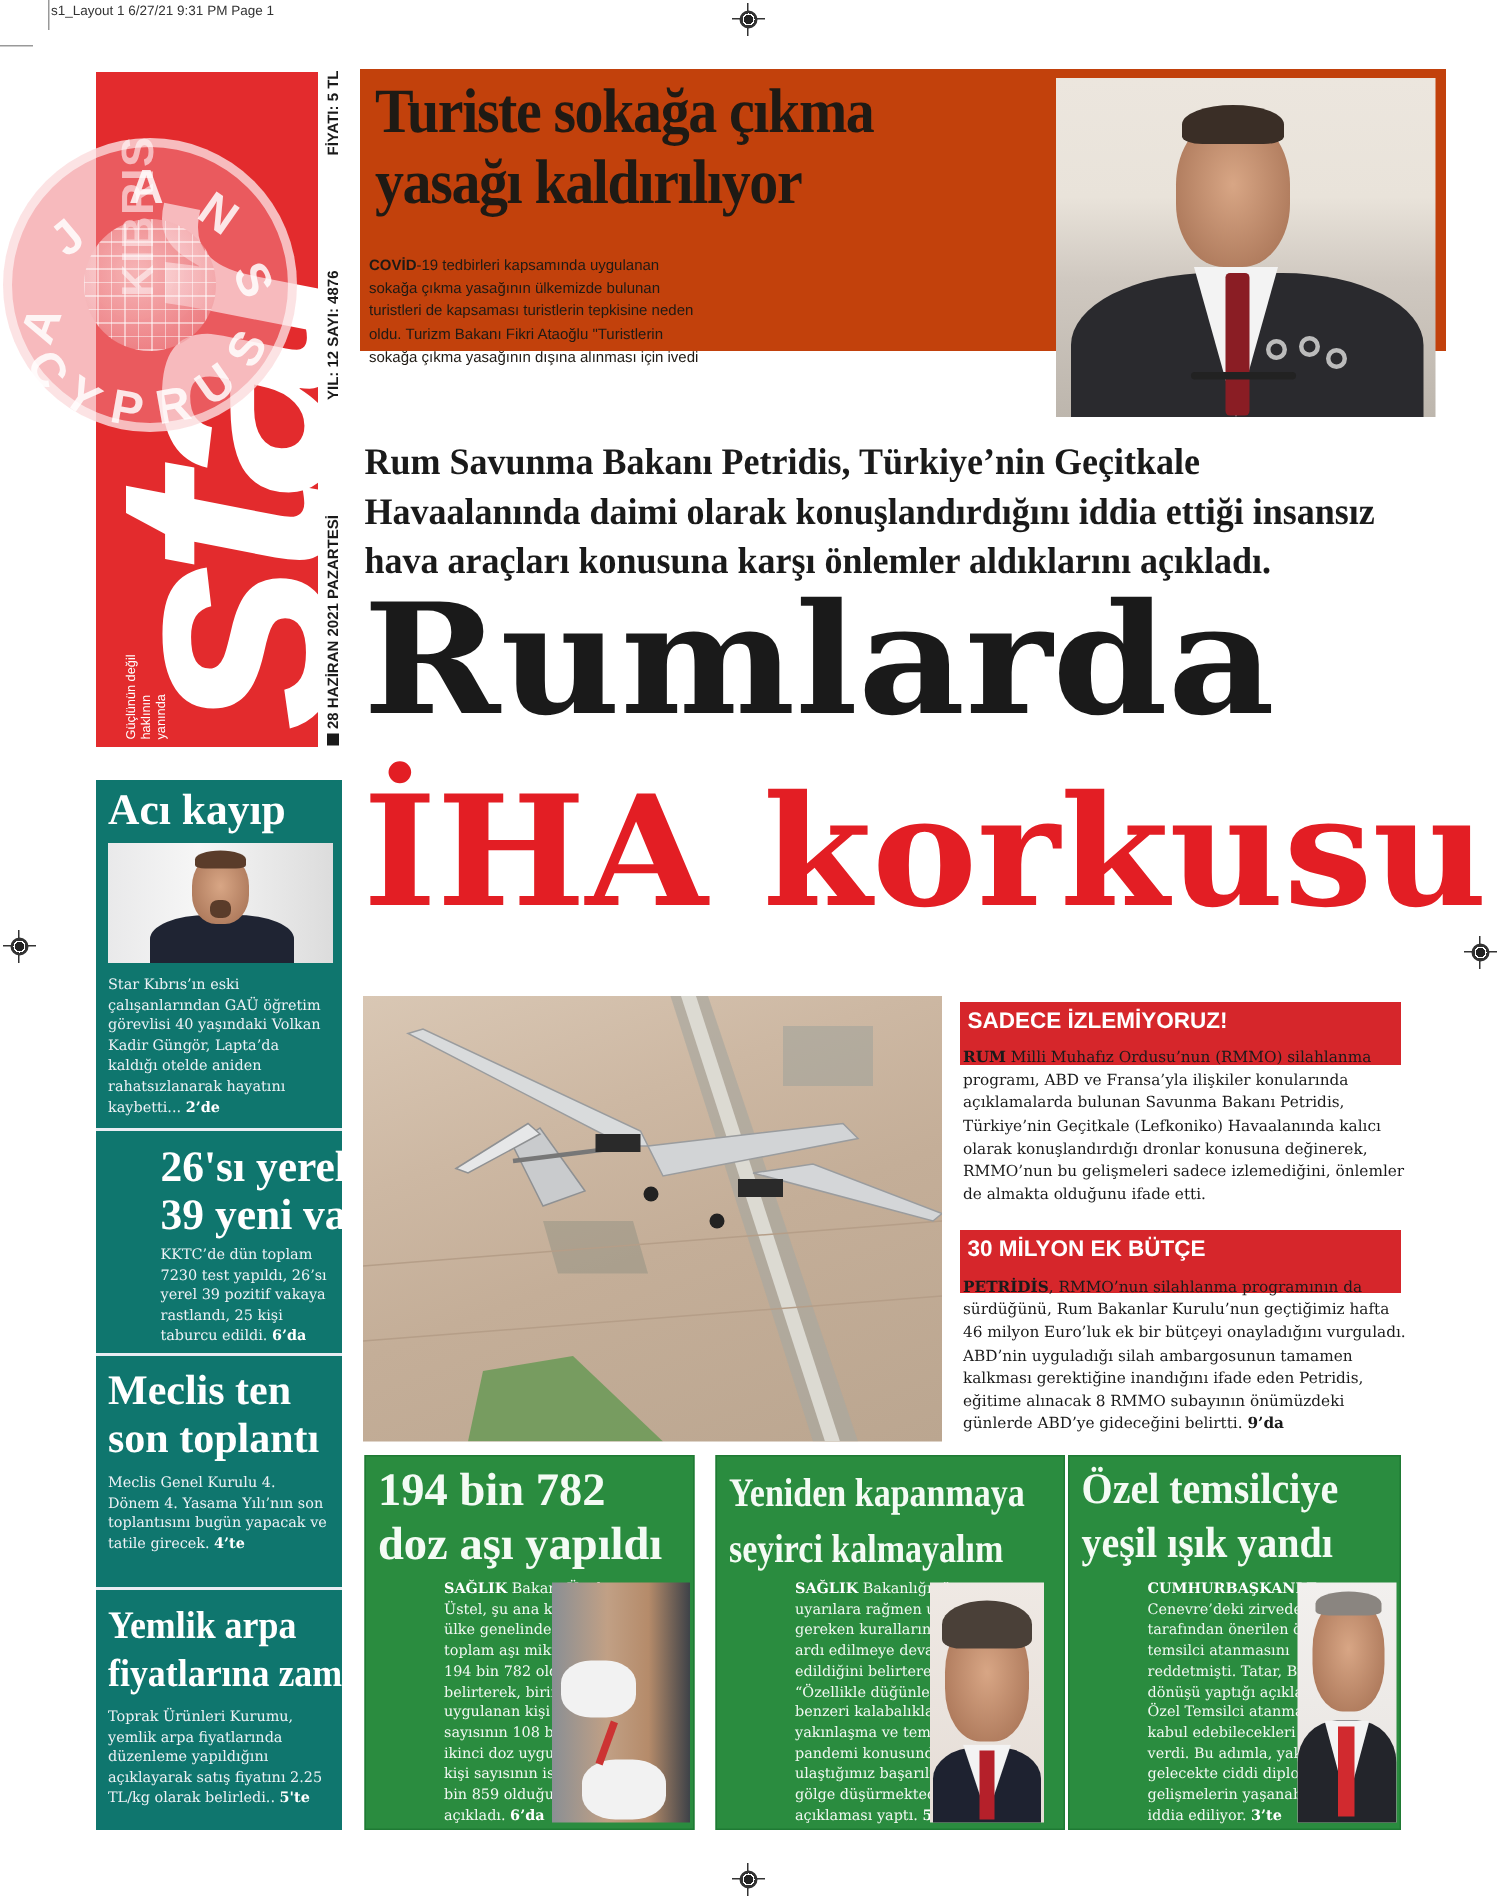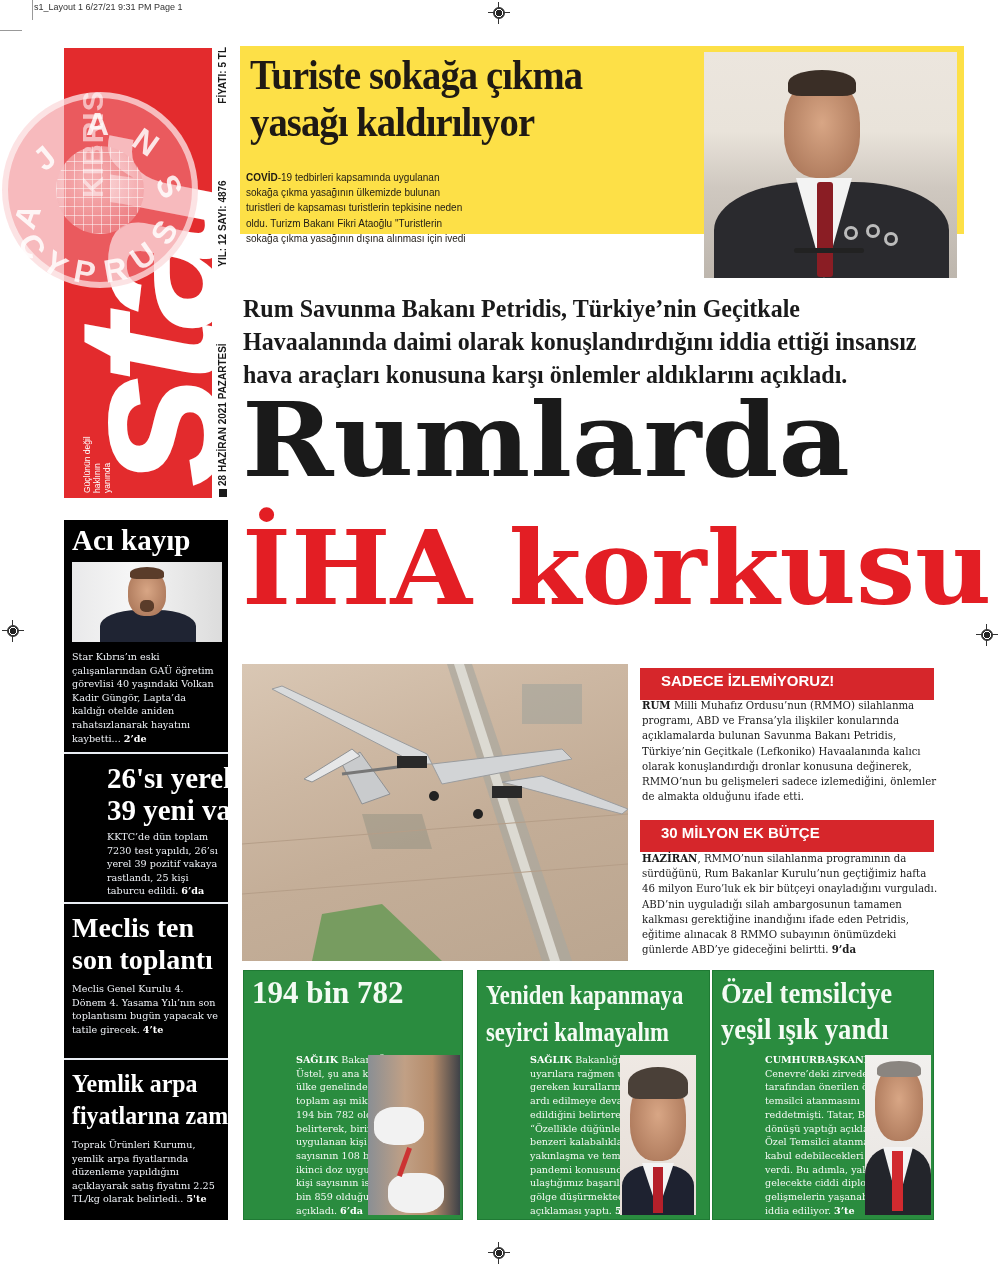--- a/index.html
+++ b/index.html
@@ -23,50 +23,50 @@
 
   .dateline { position: absolute; left: 214px; top: 497px; transform-origin: 0 0; transform: rotate(-90deg); width: 450px; height: 16px; font-family: "Liberation Sans", sans-serif; font-weight: bold; font-size: 10px; color: #1a1a1a; display: flex; justify-content: space-between; align-items: center; white-space: nowrap; }
   .dateline .sq { display: inline-block; width: 8px; height: 8px; background: #1a1a1a; margin-right: 3px; vertical-align: -1px; }
 
   
   .watermark { position: absolute; left: 2px; top: 92px; width: 196px; height: 196px; border-radius: 50%; background: rgba(240,130,135,0.55); border: 6px solid rgba(255,255,255,0.6); }
   .wm-globe { position: absolute; left: 48px; top: 48px; width: 88px; height: 88px; border-radius: 50%; background: repeating-linear-gradient(0deg, rgba(255,255,255,0.5) 0 1px, transparent 1px 9px), repeating-linear-gradient(90deg, rgba(255,255,255,0.5) 0 1px, transparent 1px 9px), radial-gradient(circle at 40% 40%, rgba(255,255,255,0.55), rgba(235,120,125,0.6)); }
   .wm-letter { position: absolute; font-family: "Liberation Sans", sans-serif; font-weight: bold; font-size: 32px; color: rgba(255,255,255,0.85); }
 
   
-  .topstory { position: absolute; left: 240px; top: 46px; width: 724px; height: 188px; background: #fde047; }
+  .topstory { position: absolute; left: 240px; top: 46px; width: 724px; height: 188px; background: #c2410c; }
   .topstory h1 { position: absolute; left: 10px; top: 6px; width: 450px; font-family: "Liberation Serif", serif; font-weight: bold; font-size: 42px; line-height: 47px; letter-spacing: -1px; color: #1f1a14; transform: scaleX(0.92); transform-origin: 0 0; white-space: nowrap; }
   .topstory .col { position: absolute; top: 124px; width: 222px; font-family: Liberation Sans, sans-serif; font-size: 10px; line-height: 15.2px; color: #1f1a14; }
   .topstory .photo { position: absolute; left: 464px; top: 6px; width: 253px; height: 226px; background: linear-gradient(180deg, #ece6de 0%, #e9e3da 35%, #cfc8c0 60%, #bdb6ad 100%); overflow: hidden; }
 
   .person-head { position: absolute; border-radius: 45% 45% 42% 42%; background: radial-gradient(ellipse at 50% 45%, #d8a685, #b07c5e 75%); }
   .person-hair { position: absolute; border-radius: 50% 50% 20% 20%; background: #3a2e26; }
   .person-suit { position: absolute; background: #2a2a2e; border-radius: 40% 40% 0 0; }
   .person-shirt { position: absolute; background: #f3f3f3; clip-path: polygon(0 0, 100% 0, 50% 100%); }
   .person-tie { position: absolute; background: #8a1d24; }
 
   
   .deck { position: absolute; left: 243px; top: 292px; width: 700px; font-family: "Liberation Serif", serif; font-weight: bold; font-size: 25px; line-height: 33px; color: #1a1a1a; white-space: nowrap; transform: scaleX(0.96); transform-origin: 0 0; }
 
   .hl-black { position: absolute; left: 242px; top: 380px; font-family: "DejaVu Serif", serif; font-weight: bold; font-size: 102px; line-height: 120px; color: #1a1a1a; letter-spacing: 0px; white-space: nowrap; transform: scaleX(1.08); transform-origin: 0 0; }
   .hl-red { position: absolute; left: 242px; top: 508px; font-family: "DejaVu Serif", serif; font-weight: bold; font-size: 102px; line-height: 120px; color: #e31e24; white-space: nowrap; transform: scaleX(1.03); transform-origin: 0 0; }
 
   
-  .sidebox { position: absolute; left: 64px; background: #000000; color: #f0f2f6; padding: 0 8px; }
+  .sidebox { position: absolute; left: 64px; background: #0f766e; color: #f0f2f6; padding: 0 8px; }
   .sidebox h2 { font-family: "Liberation Serif", serif; font-weight: bold; font-size: 29px; line-height: 32px; color: #fff; white-space: nowrap; }
   .sidebox p { font-family: "DejaVu Serif", serif; font-size: 9.6px; line-height: 13.6px; color: #eef1f6; }
   .sidebox b { color: #fff; }
   .side-rule { position: absolute; left: 64px; width: 164px; height: 2px; background: #e9edf3; }
   .side-photo { position: relative; width: 150px; height: 80px; margin: 6px 0 8px 0; background: linear-gradient(90deg, #e9e9ea, #f6f6f6 40%, #dcdcdc); overflow: hidden; }
 
   
   .drone-photo { position: absolute; left: 242px; top: 664px; width: 386px; height: 297px; overflow: hidden; background: linear-gradient(160deg, #d9c7b4 0%, #cdb8a3 30%, #c4ae98 55%, #bba690 100%); }
 
   
-  .redbar { position: absolute; left: 640px; width: 294px; height: 32px; background: #d6262b; color: #fff; font-family: "Liberation Sans", sans-serif; font-weight: bold; font-size: 15px; line-height: 25px; padding-left: 21px; }
+  .redbar { position: absolute; left: 640px; width: 294px; height: 42px; background: #d6262b; color: #fff; font-family: "Liberation Sans", sans-serif; font-weight: bold; font-size: 15px; line-height: 25px; padding-left: 5px; }
   .rtext { position: absolute; left: 642px; width: 296px; font-family: "DejaVu Serif", serif; font-size: 10.2px; line-height: 15.2px; color: #1a1a1a; }
 
   
   .greenbox { position: absolute; top: 970px; height: 250px; background: #2a8c3f; border: 1px solid #1f7a34; overflow: hidden; }
   .greenbox h2 { position: absolute; left: 8px; top: 2px; font-family: "Liberation Serif", serif; font-weight: bold; color: #f4fbf4; white-space: nowrap; transform-origin: 0 0; }
   .greenbox .gtext { position: absolute; left: 8px; top: 82px; font-family: "DejaVu Serif", serif; font-size: 9.6px; line-height: 13.7px; color: #f2f8f2; margin-left: 44px; }
   .greenbox .gtext b { color: #fff; }
   .greenbox .gphoto { position: absolute; top: 84px; overflow: hidden; }
 </style>
 </head>
@@ -203,25 +203,25 @@
   </svg>
 </div>
 
 <div class="redbar" style="top:668px;">SADECE İZLEMİYORUZ!</div>
 <div class="rtext" style="top:698px;">
   <b>RUM</b><span> Milli Muhafız Ordusu’nun (RMMO) silahlanma programı, ABD ve Fransa’yla ilişkiler konularında açıklamalarda bulunan Savunma Bakanı Petridis, Türkiye’nin Geçitkale (Lefkoniko) Havaalanında kalıcı olarak konuşlandırdığı dronlar konusuna değinerek, RMMO’nun bu gelişmeleri sadece izlemediğini, önlemler de almakta olduğunu ifade etti.</span>
 </div>
 
 <div class="redbar" style="top:820px;">30 MİLYON EK BÜTÇE</div>
 <div class="rtext" style="top:851px;">
-  <b>HAZİRAN</b><span>, RMMO’nun silahlanma programının da sürdüğünü, Rum Bakanlar Kurulu’nun geçtiğimiz hafta 46 milyon Euro’luk ek bir bütçeyi onayladığını vurguladı. ABD’nin uyguladığı silah ambargosunun tamamen kalkması gerektiğine inandığını ifade eden Petridis, eğitime alınacak  8 RMMO subayının önümüzdeki günlerde ABD’ye gideceğini belirtti. </span><b>9’da</b>
+  <b>PETRİDİS</b><span>, RMMO’nun silahlanma programının da sürdüğünü, Rum Bakanlar Kurulu’nun geçtiğimiz hafta 46 milyon Euro’luk ek bir bütçeyi onayladığını vurguladı. ABD’nin uyguladığı silah ambargosunun tamamen kalkması gerektiğine inandığını ifade eden Petridis, eğitime alınacak  8 RMMO subayının önümüzdeki günlerde ABD’ye gideceğini belirtti. </span><b>9’da</b>
 </div>
 
 <div class="greenbox" style="left:243px; width:220px;">
-  <h2 style="font-size:31px; line-height:36px; top:4px;"><span>194 bin 782</span><br></h2>
+  <h2 style="font-size:31px; line-height:36px; top:4px;"><span>194 bin 782</span><br><span>doz aşı yapıldı</span></h2>
   <div class="gtext" style="width:112px;"><b>SAĞLIK</b><span> Bakanı Ünal Üstel, şu ana kadar ülke genelinde yapılan toplam aşı miktarının 194 bin 782 olduğunu belirterek, birinci doz uygulanan kişi sayısının 108 bin 923, ikinci doz uygulanan kişi sayısının ise 85 bin 859 olduğunu açıkladı. </span><b>6’da</b></div>
   <div class="gphoto" style="left:124px; width:92px; height:160px; background:linear-gradient(90deg,#8a8f94,#c1a085 40%,#b58b6a 70%,#3e4248);">
     <div style="position:absolute; left:6px; top:52px; width:50px; height:38px; background:#f2f2f2; border-radius:40%;"></div>
     <div style="position:absolute; left:20px; top:118px; width:56px; height:40px; background:#f2f2f2; border-radius:40%;"></div>
     <div style="position:absolute; left:34px; top:92px; width:5px; height:30px; background:#c33; transform:rotate(20deg);"></div>
   </div>
 </div>
 
 <div class="greenbox" style="left:477px; width:233px;">
   <h2 style="font-size:27px; line-height:37px; top:6px; transform:scaleX(0.84);"><span>Yeniden kapanmaya</span><br><span>seyirci kalmayalım</span></h2>

